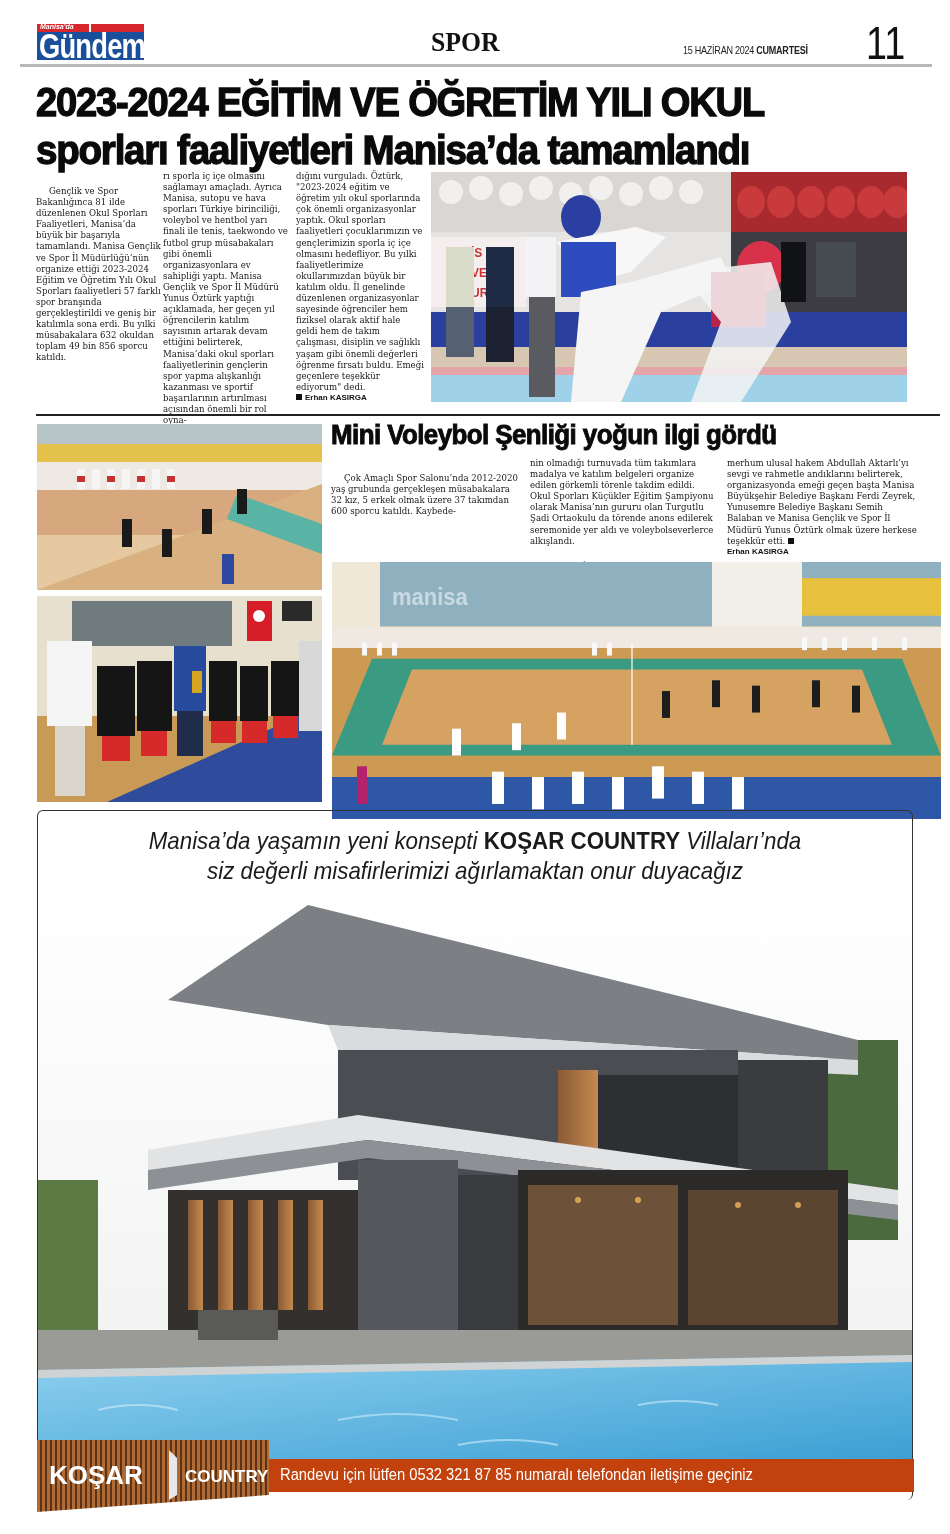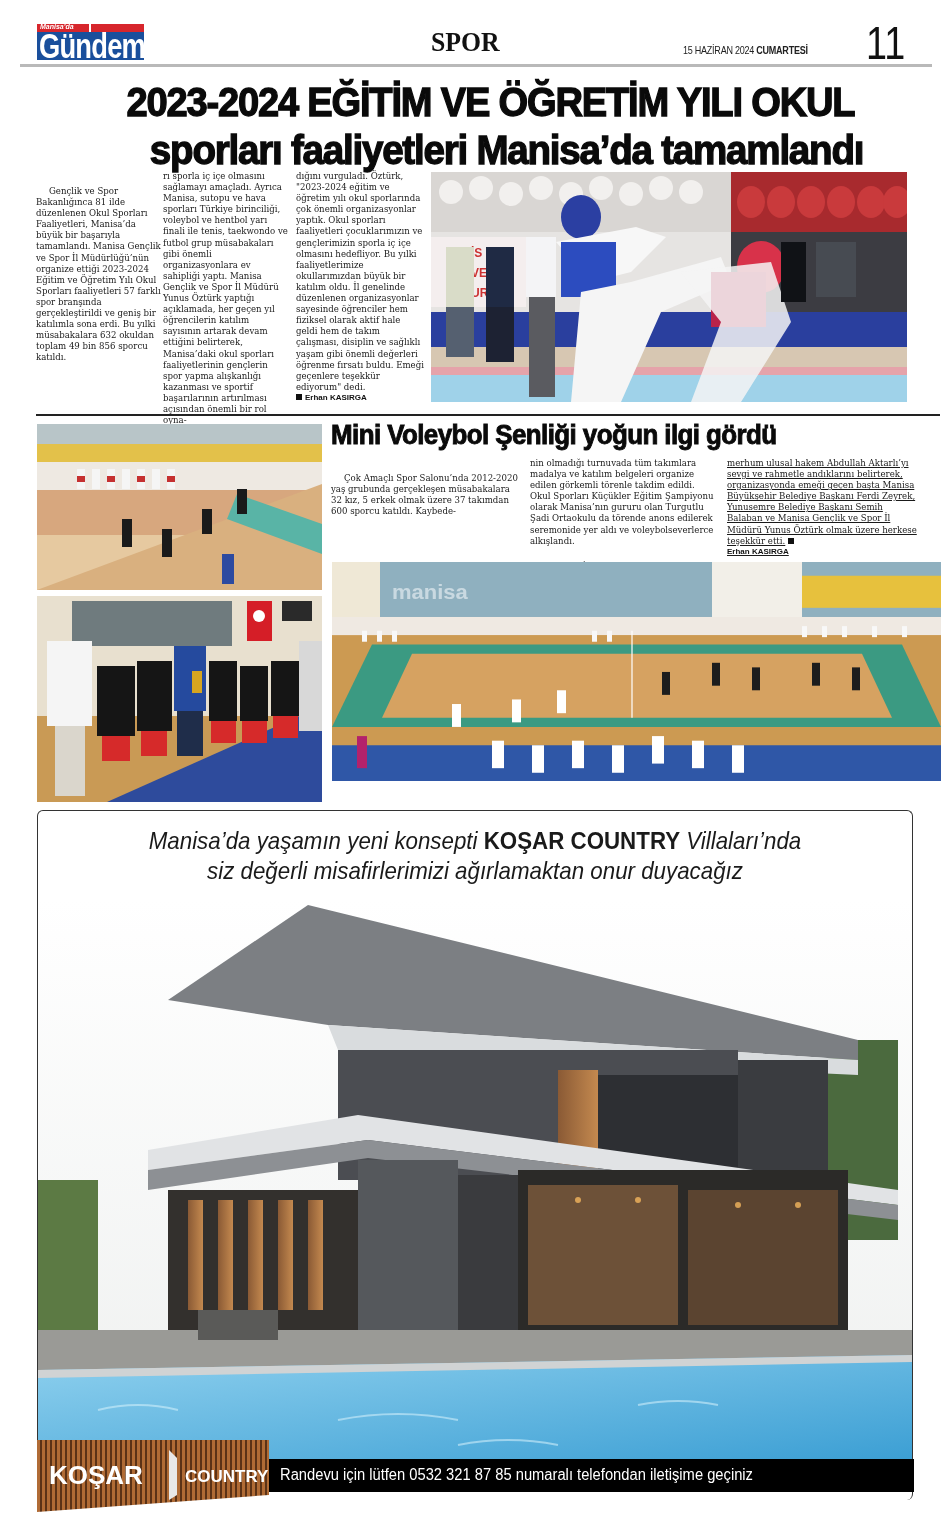--- a/index.html
+++ b/index.html
@@ -14,21 +14,21 @@
   .logo .top-right { position: absolute; left: 54px; top: 0; width: 53px; height: 8px; background: #d7262c; }
   .logo .main { position: absolute; left: 0; top: 8px; width: 107px; height: 28px; background: #1a4f9c; padding-left: 12px; }
   .logo .main span { position: absolute; left: 2px; top: -6px; font: bold 35px "Liberation Sans Narrow", "Liberation Sans", sans-serif; color: #fff; transform: scaleX(0.78); transform-origin: left top; letter-spacing: -1px; }
   .section-title { position: absolute; left: 431px; top: 26px; font: bold 28px "Liberation Serif", serif; color: #111; transform: scaleX(0.92); transform-origin: left top; }
   .date { position: absolute; left: 683px; top: 44px; font: 11px "Liberation Sans", sans-serif; color: #222; letter-spacing: -0.3px; transform: scaleX(0.82); transform-origin: left top; white-space: nowrap; }
   .date b { font-weight: bold; }
   .page-num { position: absolute; left: 866px; top: 16px; font: 46px "Liberation Sans", sans-serif; color: #111; transform: scaleX(0.82); transform-origin: left top; }
   .masthead-rule { position: absolute; left: 20px; top: 64px; width: 912px; height: 3px; background: #b9b9b9; }
 
   
-  .headline { position: absolute; left: 36px; top: 78px; width: 880px; font: 900 41px "Liberation Sans", sans-serif; line-height: 48px; letter-spacing: -1.3px; color: #0a0a0a; text-align: right; -webkit-text-stroke: 1.3px #0a0a0a; }
+  .headline { position: absolute; left: 36px; top: 78px; width: 880px; font: 900 41px "Liberation Sans", sans-serif; line-height: 48px; letter-spacing: -1.3px; color: #0a0a0a; -webkit-text-stroke: 1.3px #0a0a0a; }
   .headline .l1 { display: block; transform: scaleX(0.93); transform-origin: left top; white-space: nowrap; }
   .headline .l2 { display: block; transform: scaleX(0.94); transform-origin: left top; white-space: nowrap; }
 
   
   .col { position: absolute; font: 8.6px "DejaVu Serif", serif; line-height: 11.1px; color: #1a1a1a; text-align: left; }
   .col p { margin: 0; }
   .col p.ind { text-indent: 13px; margin-top: 15px; }
   .byline { font: bold 8px "Liberation Sans", sans-serif; color: #111; }
   .byline .sq { display: inline-block; width: 6px; height: 6px; background: #111; margin-right: 3px; vertical-align: 0; }
   .endsq { display: inline-block; width: 6px; height: 6px; background: #111; margin-left: 3px; }
@@ -38,21 +38,21 @@
   .photo svg { display: block; width: 100%; height: 100%; }
 
   .sep-rule { position: absolute; left: 36px; top: 414px; width: 904px; height: 2px; background: #222; }
 
   .subhead { position: absolute; left: 331px; top: 420px; font: 900 27px "Liberation Sans", sans-serif; letter-spacing: -0.6px; -webkit-text-stroke: 0.9px #0a0a0a; color: #0a0a0a; transform: scaleX(0.96); transform-origin: left top; white-space: nowrap; }
 
   
   .ad-frame { position: absolute; left: 37px; top: 810px; width: 876px; height: 690px; border: 1.5px solid #333; border-radius: 6px; border-bottom: none; }
   .ad-slogan { position: absolute; left: 40px; top: 826px; width: 870px; text-align: center; font: italic 24px "Liberation Sans", sans-serif; line-height: 30px; color: #1a1a1a; transform: scaleX(0.93); }
   .ad-slogan b { font-style: normal; font-weight: bold; }
-  .ad-footer { position: absolute; left: 170px; top: 1459px; width: 744px; height: 33px; background: #000000; }
+  .ad-footer { position: absolute; left: 170px; top: 1459px; width: 744px; height: 33px; background: #c2410c; }
   .ad-footer span { position: absolute; left: 110px; top: 7px; font: 16px "Liberation Sans", sans-serif; color: #fff; white-space: nowrap; transform: scaleX(0.92); transform-origin: left top; }
   .ad-brand { position: absolute; left: 37px; top: 1440px; width: 232px; height: 72px; }
 </style>
 </head>
 <body>
 
 <div class="masthead">
   <div class="logo">
     <div class="top-left">
         <span>Manisa'da</span>
@@ -205,26 +205,26 @@
 
 <div class="subhead">Mini Voleybol Şenliği yoğun ilgi gördü</div>
 
 <div class="col" style="left:331px; top:458px; width:187px;">
   <p class="ind">Çok Amaçlı Spor Salonu’nda 2012-2020 yaş grubunda gerçekleşen müsabakalara 32 kız, 5 erkek olmak üzere 37 takımdan 600 sporcu katıldı. Kaybede-</p>
 </div>
 <div class="col" style="left:530px; top:458px; width:186px;">
   <p>nin olmadığı turnuvada tüm takımlara madalya ve katılım belgeleri organize edilen görkemli törenle takdim edildi. Okul Sporları Küçükler Eğitim Şampiyonu olarak Manisa’nın gururu olan Turgutlu Şadi Ortaokulu da törende anons edilerek seremonide yer aldı ve voleybolseverlerce alkışlandı.</p>
   <p class="ind">Voleybol İl Yunusemre Güliz Onater,</p>
 </div>
-<div class="col" style="left:727px; top:458px; width:190px;text-decoration:underline;">
+<div class="col" style="left:727px; top:458px; width:190px;">
   <p><span>merhum ulusal hakem Abdullah Aktarlı’yı sevgi ve rahmetle andıklarını belirterek, organizasyonda emeği geçen başta Manisa Büyükşehir Belediye Başkanı Ferdi Zeyrek, Yunusemre Belediye Başkanı Semih Balaban ve Manisa Gençlik ve Spor İl Müdürü Yunus Öztürk olmak üzere herkese teşekkür etti.</span><span class="endsq"></span></p>
   <div class="byline">Erhan KASIRGA</div>
 </div>
 
-<div class="photo" style="left:332px; top:562px; width:609px; height:219px;">
+<div class="photo" style="left:332px; top:562px; width:609px; height:257px;">
   <svg viewBox="0 0 609 239" preserveAspectRatio="none">
     <rect width="609" height="239" fill="#c9974f"></rect>
     <rect x="0" y="0" width="609" height="60" fill="#8fb0bf"></rect>
     <rect x="0" y="0" width="48" height="80" fill="#efe8d6"></rect>
     <rect x="380" y="0" width="90" height="70" fill="#f2efe8"></rect>
     <rect x="470" y="15" width="139" height="35" fill="#e7c13d"></rect>
     <text x="60" y="40" font-family="Liberation Sans, sans-serif" font-size="22" font-weight="bold" fill="#d8e4ea" opacity="0.8">manisa</text>
     <rect x="0" y="60" width="609" height="20" fill="#efe9e2"></rect>
     <path d="M0 80 L609 80 L609 239 L0 239 Z" fill="#cc9a52"></path>
     <path d="M40 90 L570 90 L609 180 L0 180 Z" fill="#3b9a82"></path>

